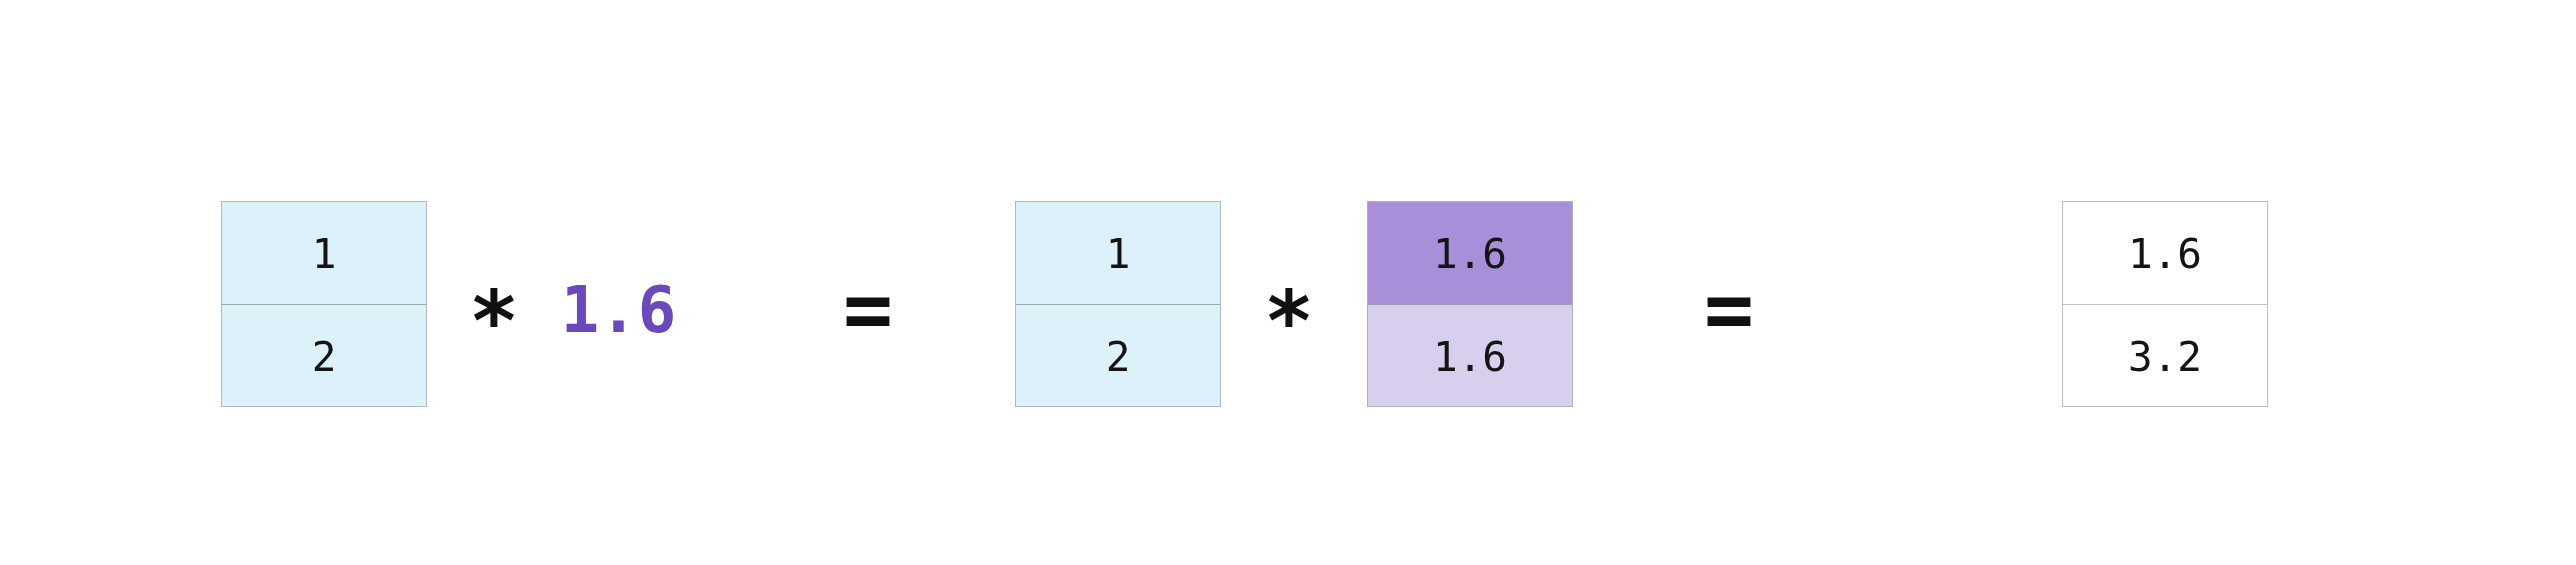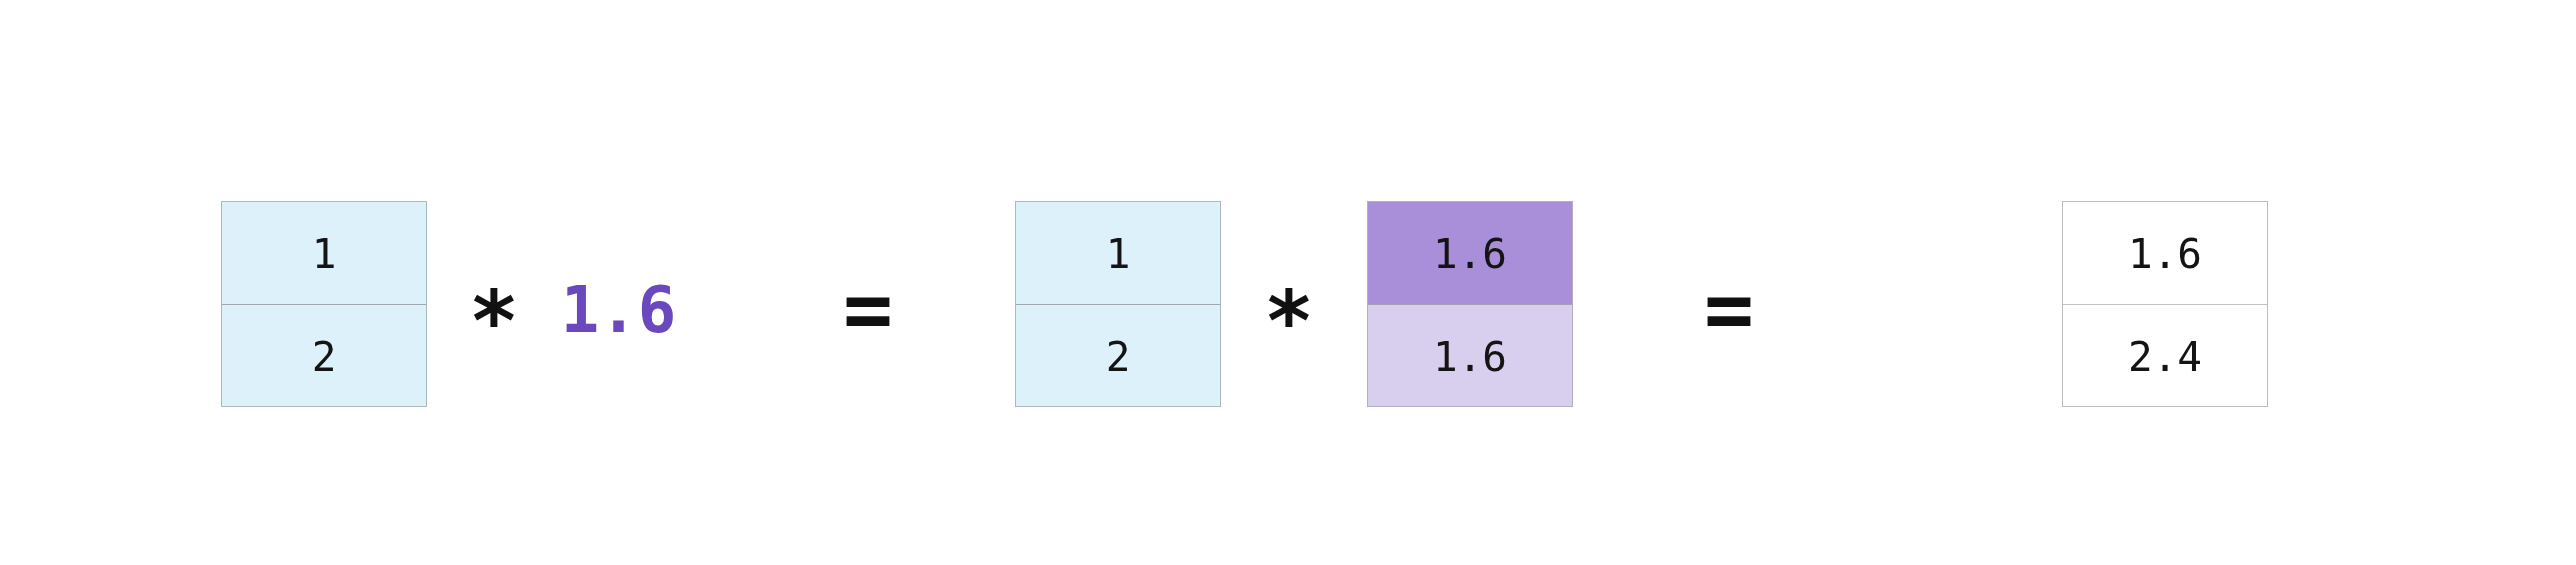--- a/index.html
+++ b/index.html
@@ -146,18 +146,18 @@
 
   <div class="op op-eq pos-eq2">
     <span class="glyph">=</span>
   </div>
 
   <div class="vec vec-white pos-d">
     <div class="cell cell-top">
       <span class="num">1.6</span>
     </div>
     <div class="cell cell-bottom">
-      <span class="num">2.4</span>
+      <span class="num">3.2</span>
     </div>
   </div>
 
 </div>
 
 
 </body></html>

